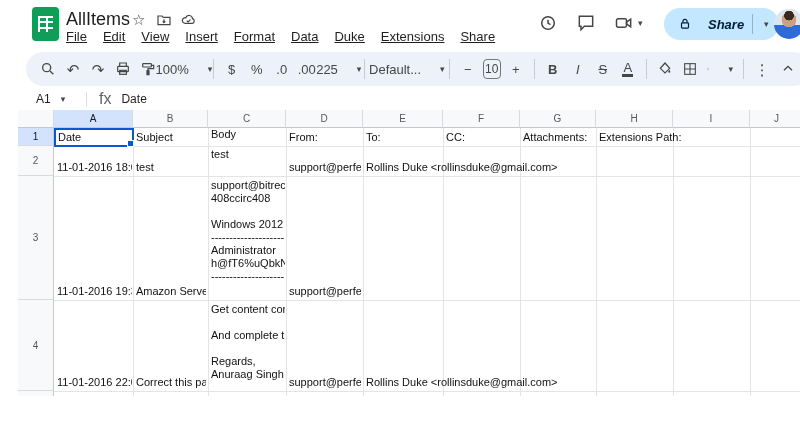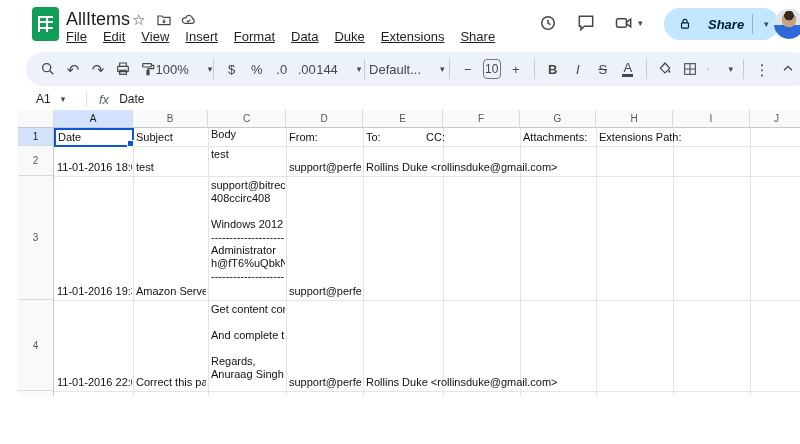--- a/index.html
+++ b/index.html
@@ -42,21 +42,21 @@
      display:flex; align-items:center; justify-content:center; margin:0 2px; }
   .glyph { font-size:15px; line-height:15px; }
   .b { font-weight:bold; } .i { font-style:italic; } .strike { text-decoration:line-through; }
   .acolor { border-bottom:3px solid #444746; line-height:13px; padding:0 1px; }
   .spacer { flex:1; }
 
   
   .formulabar { position:absolute; left:0; right:0; top:88px; height:22px; display:flex; align-items:center; background:#fff; }
   .namebox { width:62px; display:flex; align-items:center; padding-left:18px; gap:10px; font-size:12px; color:#1f1f1f; }
   .fdiv { width:1px; height:14px; background:#dadce0; margin:0 6px; }
-  .fx { font-size:13px; font-style:italic; color:#5f6368; margin:0 10px 0 6px; }
+  .fx { font-size:16px; color:#5f6368; margin:0 10px 0 6px; }
   .fvalue { font-size:12px; color:#1f1f1f; }
 
   
   .grid { position:absolute; left:0; top:110px; width:786px; height:302px; background:#fff; overflow:hidden; }
   .colhead { position:absolute; top:0; height:18px; background:#f8f9fa; border-right:1px solid #d8dadd;
      border-bottom:1px solid #c5c8cc; font-size:10px; color:#55585c; display:flex; align-items:center; justify-content:center; }
   .rowhead { position:absolute; left:0; width:36px; background:#f8f9fa; border-right:1px solid #c5c8cc;
      border-bottom:1px solid #d8dadd; font-size:10px; color:#55585c; display:flex; align-items:center; justify-content:center; }
   .selhead { background:#d3e3fd; color:#16181a; }
   .vline { position:absolute; width:1px; top:18px; bottom:0; background:#e2e4e7; }
@@ -171,21 +171,21 @@
     <span class="tbtn wide">
         <span>100%</span>
         <span class="caret">▾</span>
       </span>
     <span class="tdiv"></span>
     <span class="tbtn">$</span>
     <span class="tbtn">%</span>
     <span class="tbtn">.0</span>
     <span class="tbtn">.00</span>
     <span class="tbtn wide">
-        <span>144</span>
+        <span>225</span>
         <span class="caret">▾</span>
       </span>
     <span class="tdiv"></span>
     <span class="tbtn wide" style="min-width:72px;">
         <span>Default...</span>
         <span class="caret">▾</span>
       </span>
     <span class="tdiv"></span>
     <span class="tbtn">−</span>
     <span class="fsbox">10</span>
@@ -270,21 +270,21 @@
     <div class="hline" style="top:36px;"></div>
     <div class="hline" style="top:66px;"></div>
     <div class="hline" style="top:190px;"></div>
     <div class="hline" style="top:281px;"></div>
 
     <span class="cell" style="left:40px; top:21px; width:72px;">Date</span>
     <span class="cell" style="left:118px; top:21px;">Subject</span>
     <span class="cell" style="left:193px; top:18px;text-align:right;">Body</span>
     <span class="cell" style="left:271px; top:21px;">From:</span>
     <span class="cell" style="left:348px; top:21px;">To:</span>
-    <span class="cell" style="left:408px; top:21px;">CC:</span>
+    <span class="cell" style="left:428px; top:21px;">CC:</span>
     <span class="cell" style="left:505px; top:21px;">Attachments:</span>
     <span class="cell" style="left:581px; top:21px;">Extensions Path:</span>
 
     <div class="selbox"></div>
     <div class="fillhandle"></div>
 
     <span class="cell pre" style="left:193px; top:38px; width:74px;">test</span>
     <span class="cell clip" style="left:39px; top:51px; width:75px;">11-01-2016 18:0</span>
     <span class="cell" style="left:118px; top:51px;">test</span>
     <span class="cell clip" style="left:271px; top:51px; width:72px;">support@perfect</span>

